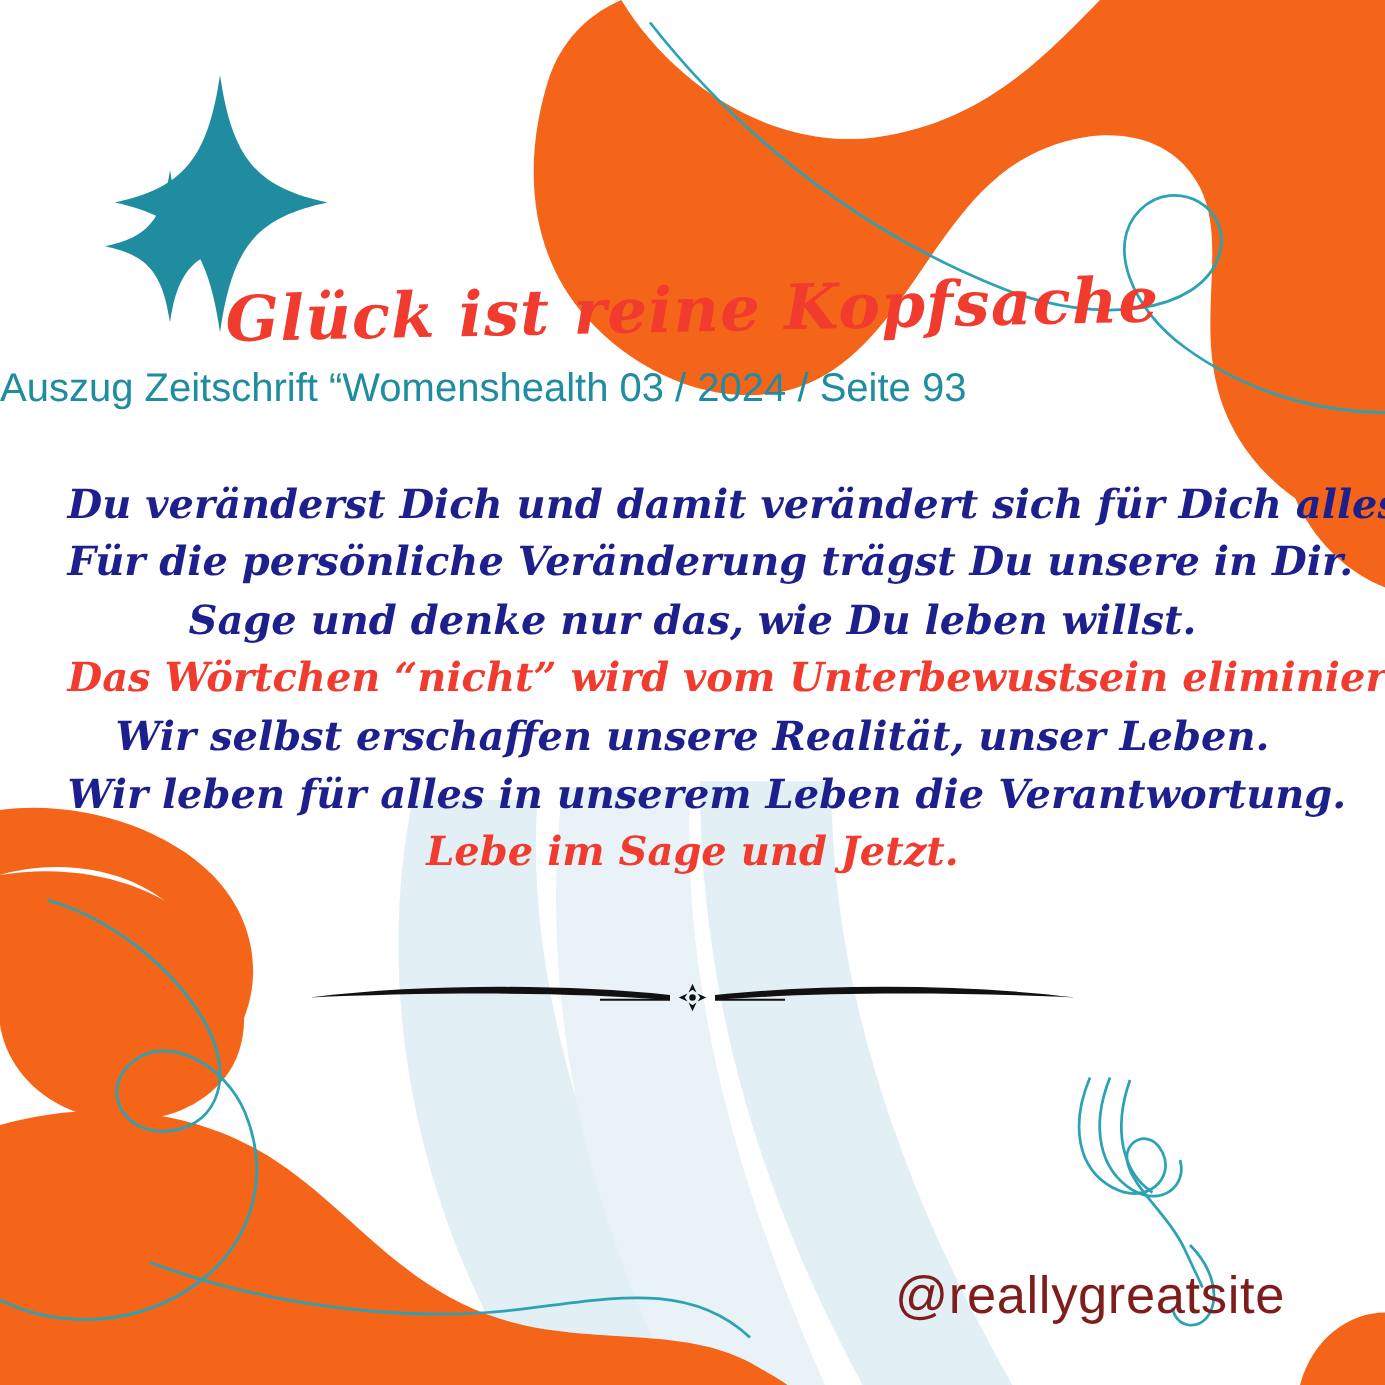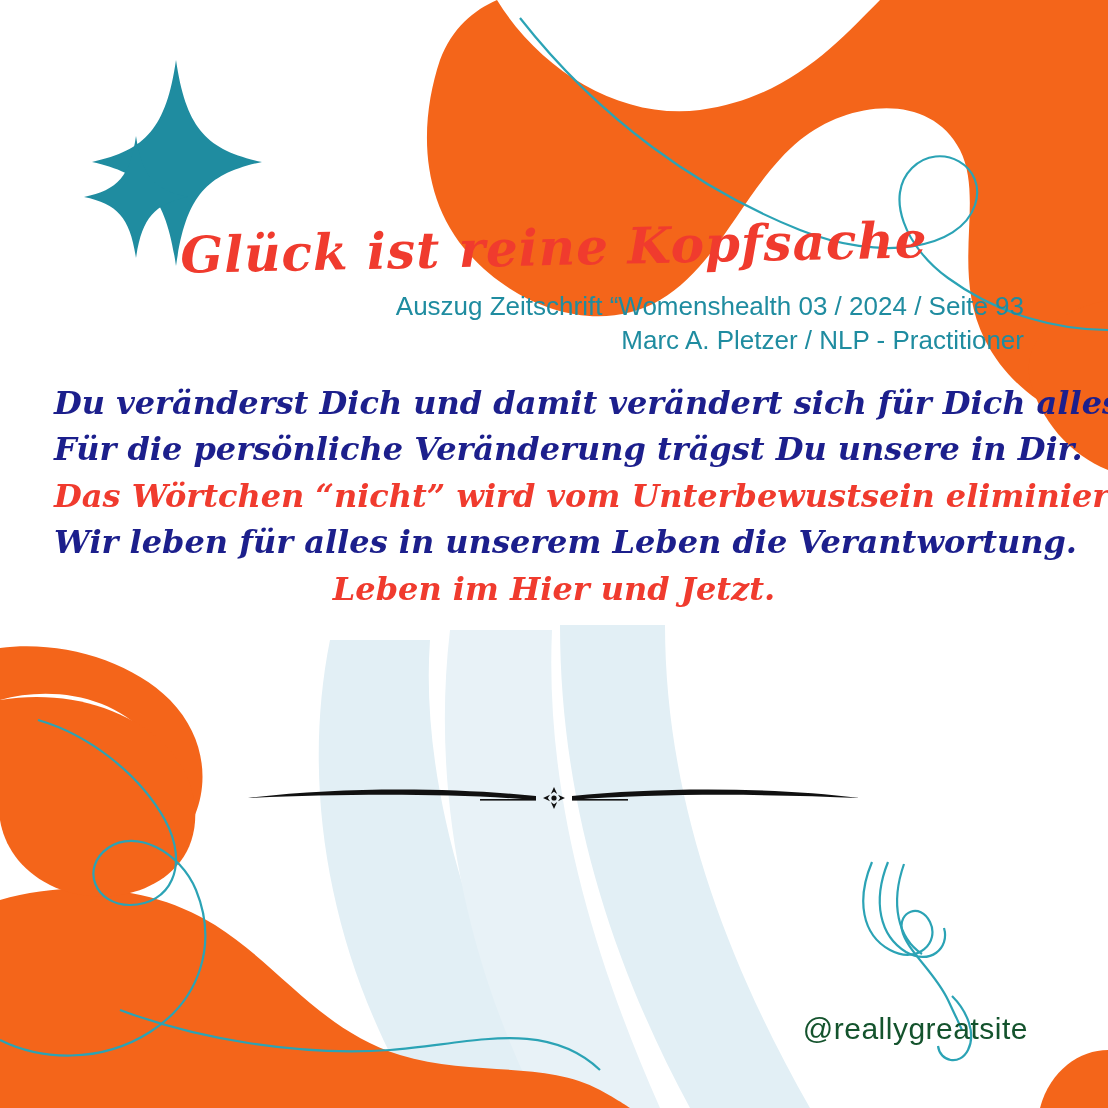--- a/index.html
+++ b/index.html
@@ -50,23 +50,23 @@
     font-size: 50px;
     letter-spacing: 1px;
     color: #f03b2e;
     transform: rotate(-1.2deg);
   }
 
   .subline {
     position: absolute;
     left: 0;
     width: 1024px;
-    text-align: right;
+    text-align: left;
     font-family: "Liberation Sans", sans-serif;
-    font-size: 26px;
+    font-size: 32px;
     color: #1f8ca0;
     line-height: 1.28;
   }
   .subline-1 { top: 290px; }
   .subline-2 { top: 324px; }
 
   .body-block {
     position: absolute;
     top: 380px;
     left: 54px;
@@ -100,22 +100,22 @@
 
   .handle {
     position: absolute;
     top: 1012px;
     left: 0;
     width: 1108px;
     padding-right: 80px;
     box-sizing: border-box;
     text-align: right;
     font-family: "Liberation Sans", sans-serif;
-    font-size: 30px;
-    color: #14532d;
+    font-size: 42px;
+    color: #7f1d1d;
     letter-spacing: 0.5px;
   }
 </style>
 </head>
 <body>
 
 <div id="poster">
 
   <div class="deco">
     <svg class="deco-svg" viewBox="0 0 1108 1108" xmlns="http://www.w3.org/2000/svg" aria-hidden="true">
@@ -176,28 +176,29 @@
       </g>
     </svg>
   </div>
 
   <div class="content">
 
     <div class="headline">Glück ist reine Kopfsache</div>
 
     <div class="subline subline-1">Auszug Zeitschrift “Womenshealth 03 / 2024 / Seite 93</div>
 
-    <div class="subline subline-2">Marc A. Pletzer / NLP - Practitioner</div>
 
     <div class="body-block">
       <div class="body-line">Du veränderst Dich und damit verändert sich für Dich alles.</div>
       <div class="body-line">Für die persönliche Veränderung trägst Du unsere in Dir.</div>
+      <div class="body-line">Sage und denke nur das, wie Du leben willst.</div>
       <div class="body-line accent">Das Wörtchen “nicht” wird vom Unterbewustsein eliminiert.</div>
+      <div class="body-line">Wir selbst erschaffen unsere Realität, unser Leben.</div>
       <div class="body-line">Wir leben für alles in unserem Leben die Verantwortung.</div>
-      <div class="body-line accent">Leben im Hier und Jetzt.</div>
+      <div class="body-line accent">Lebe im Sage und Jetzt.</div>
     </div>
 
     <div class="divider">
       <svg width="612" height="28" viewBox="0 0 612 28" xmlns="http://www.w3.org/2000/svg" aria-hidden="true">
         <path d="M0 14 C 90 3, 200 3, 288 12 L 288 16 C 200 9, 90 10, 0 14 Z" fill="#111111"></path>
         <path d="M612 14 C 522 3, 412 3, 324 12 L 324 16 C 412 9, 522 10, 612 14 Z" fill="#111111"></path>
         <rect x="232" y="15" width="56" height="1.6" fill="#111111"></rect>
         <rect x="324" y="15" width="56" height="1.6" fill="#111111"></rect>
         <g fill="#111111" transform="translate(306,14)">
           <path d="M0 -11 L 3.2 -4 L 0 -6.2 L -3.2 -4 Z"></path>

